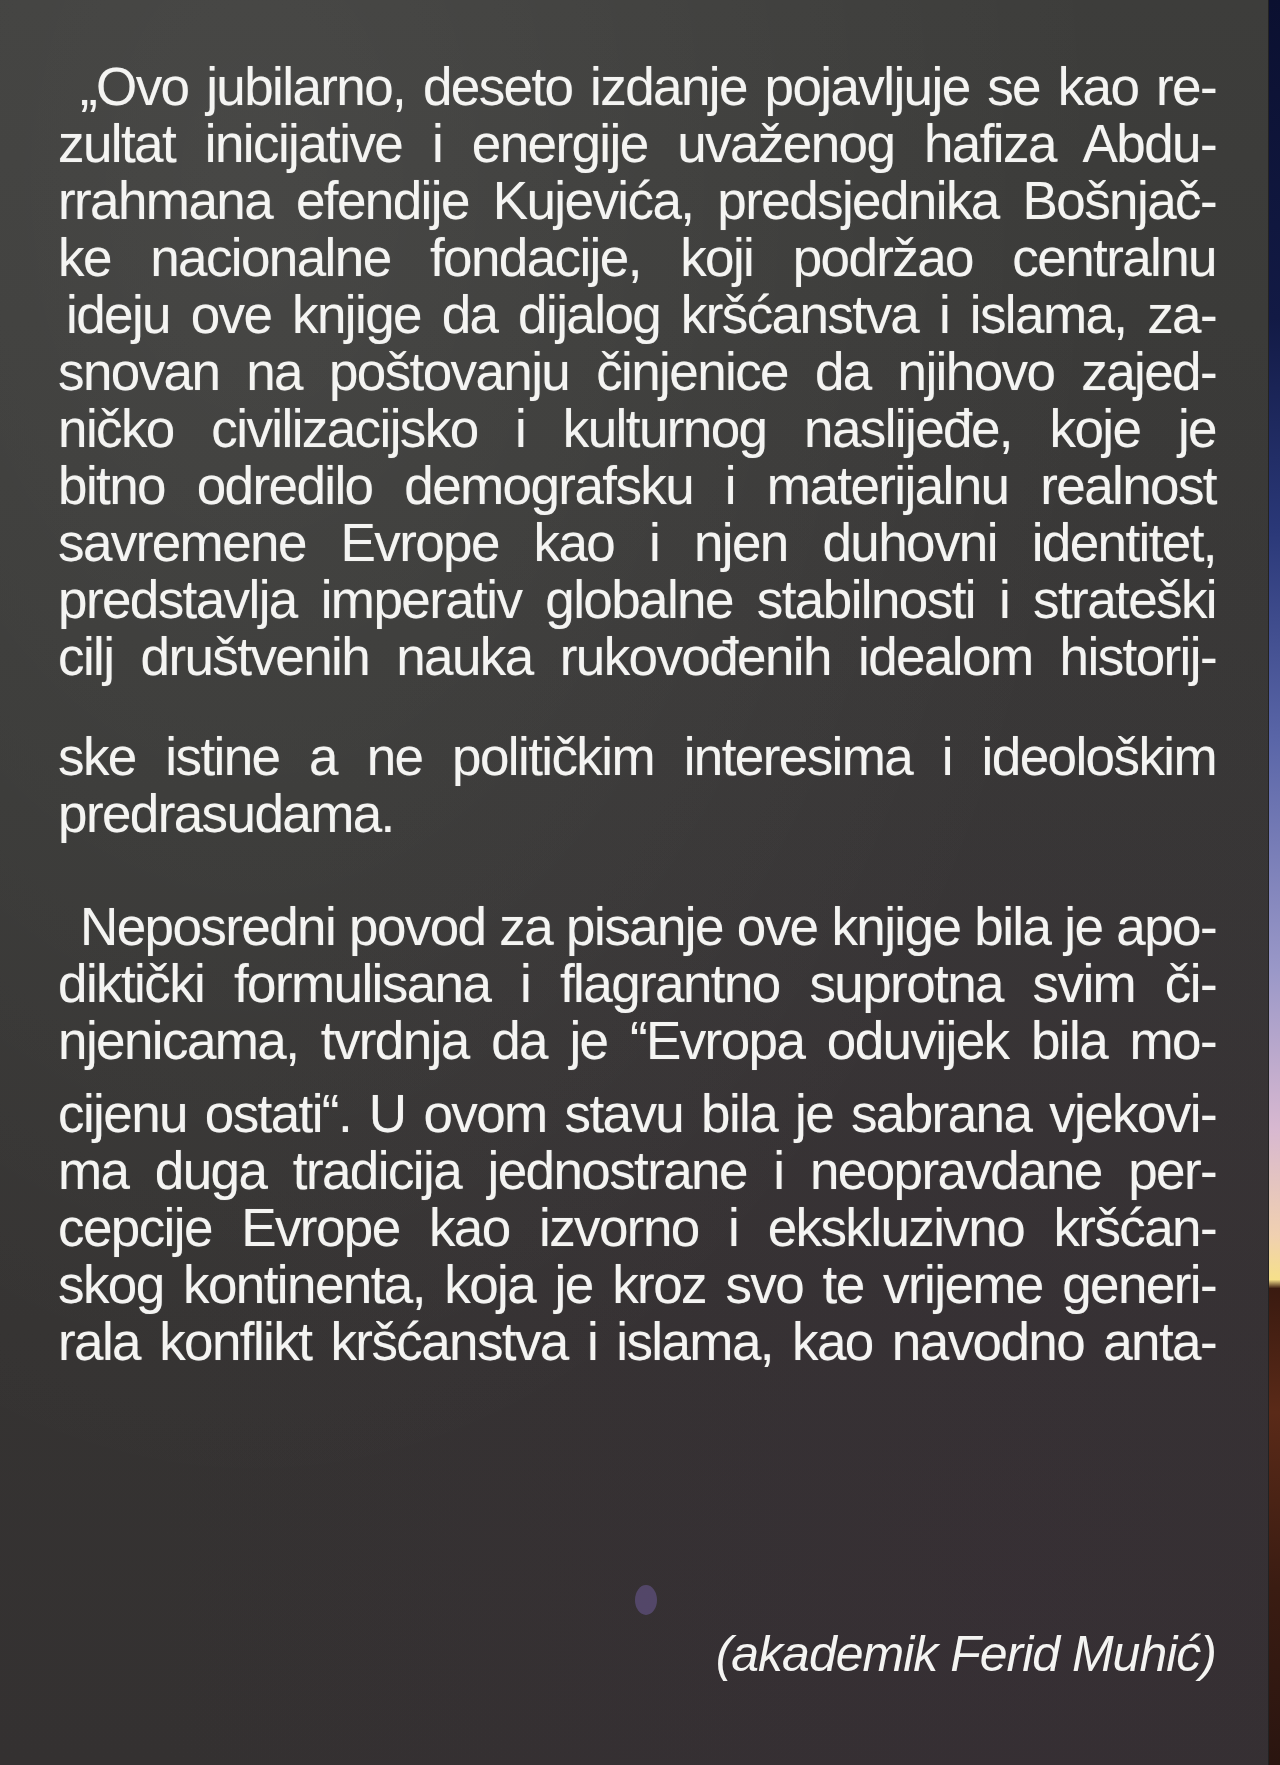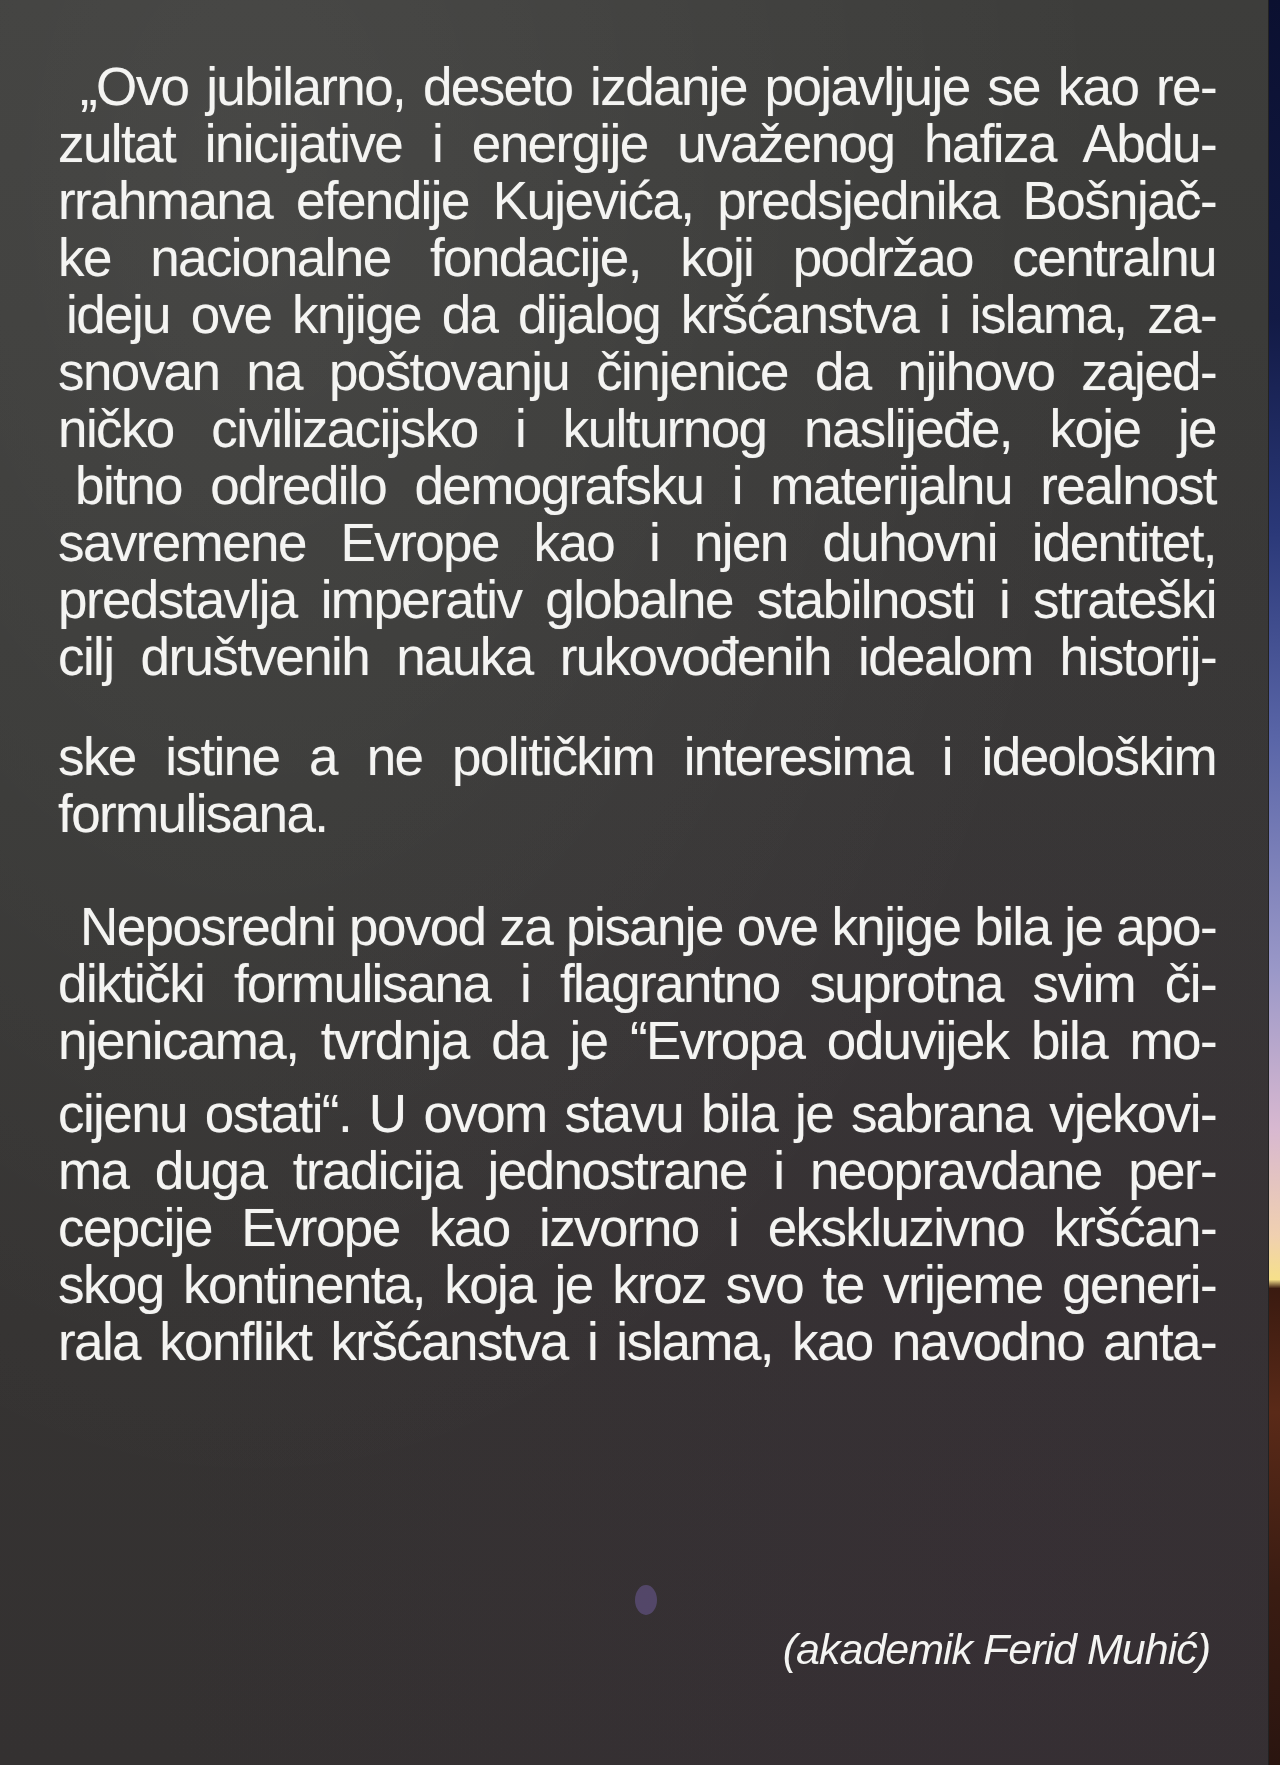--- a/index.html
+++ b/index.html
@@ -35,48 +35,48 @@
     text-align: justify; text-align-last: justify;
     transform-origin: left center;
     letter-spacing: -1.6px;
     word-spacing: 0;
   }
   .line.last { text-align: left; text-align-last: left; }
   .line.indent { padding-left: 22px; }
   .p1 { top: 58px; }
   .p2 { top: 898px; }
   .signature {
-    position: absolute; right: 62px; top: 1625px;
+    position: absolute; right: 56px; top: 1625px;
     font-family: "Liberation Sans", sans-serif;
-    font-style: italic; color: #f4f4f2; font-size: 43px;
+    font-style: italic; color: #f4f4f2; font-size: 50px;
     letter-spacing: -1px;
   }
   .speck {
     position: absolute; left: 635px; top: 1585px; width: 22px; height: 30px;
     border-radius: 50%; background: rgba(120,100,170,0.45);
   }
 </style>
 </head>
 <body>
 
 <div class="page">
   <div class="text p1">
     <span class="line indent" style="display: block; width: auto;">„Ovo jubilarno, deseto izdanje pojavljuje se kao re-</span>
     <span class="line" style="display: block; width: auto;">zultat inicijative i energije uvaženog hafiza Abdu-</span>
     <span class="line" style="display: block; width: auto;">rrahmana efendije Kujevića, predsjednika Bošnjač-</span>
     <span class="line" style="display: block; width: auto;">ke nacionalne fondacije, koji podržao centralnu</span>
     <span class="line" style="display: block; width: auto; margin-left: 8px;">ideju ove knjige da dijalog kršćanstva i islama, za-</span>
     <span class="line" style="display: block; width: auto;">snovan na poštovanju činjenice da njihovo zajed-</span>
     <span class="line" style="display: block; width: auto;">ničko civilizacijsko i kulturnog naslijeđe, koje je</span>
-    <span class="line" style="display: block; width: auto; margin-left: 17px;">bitno odredilo demografsku i materijalnu realnost</span>
+    <span class="line" style="display: block; width: auto;">bitno odredilo demografsku i materijalnu realnost</span>
     <span class="line" style="display: block; width: auto;">savremene Evrope kao i njen duhovni identitet,</span>
     <span class="line" style="display: block; width: auto;">predstavlja imperativ globalne stabilnosti i strateški</span>
     <span class="line" style="display: block; width: auto;">cilj društvenih nauka rukovođenih idealom historij-</span>
     <span class="line" style="display: block; width: auto; margin-top: 43px;">ske istine a ne političkim interesima i ideološkim</span>
-    <span class="line last" style="display: block; width: auto;">formulisana.</span>
+    <span class="line last" style="display: block; width: auto;">predrasudama.</span>
   </div>
 
   <div class="text p2">
     <span class="line indent" style="display: block; width: auto;">Neposredni povod za pisanje ove knjige bila je apo-</span>
     <span class="line" style="display: block; width: auto;">diktički formulisana i flagrantno suprotna svim či-</span>
     <span class="line" style="display: block; width: auto;">njenicama, tvrdnja da je “Evropa oduvijek bila mo-</span>
     <span class="line" style="display: block; width: auto; margin-top: 16px;">cijenu ostati“. U ovom stavu bila je sabrana vjekovi-</span>
     <span class="line" style="display: block; width: auto;">ma duga tradicija jednostrane i neopravdane per-</span>
     <span class="line" style="display: block; width: auto;">cepcije Evrope kao izvorno i ekskluzivno kršćan-</span>
     <span class="line" style="display: block; width: auto;">skog kontinenta, koja je kroz svo te vrijeme generi-</span>

